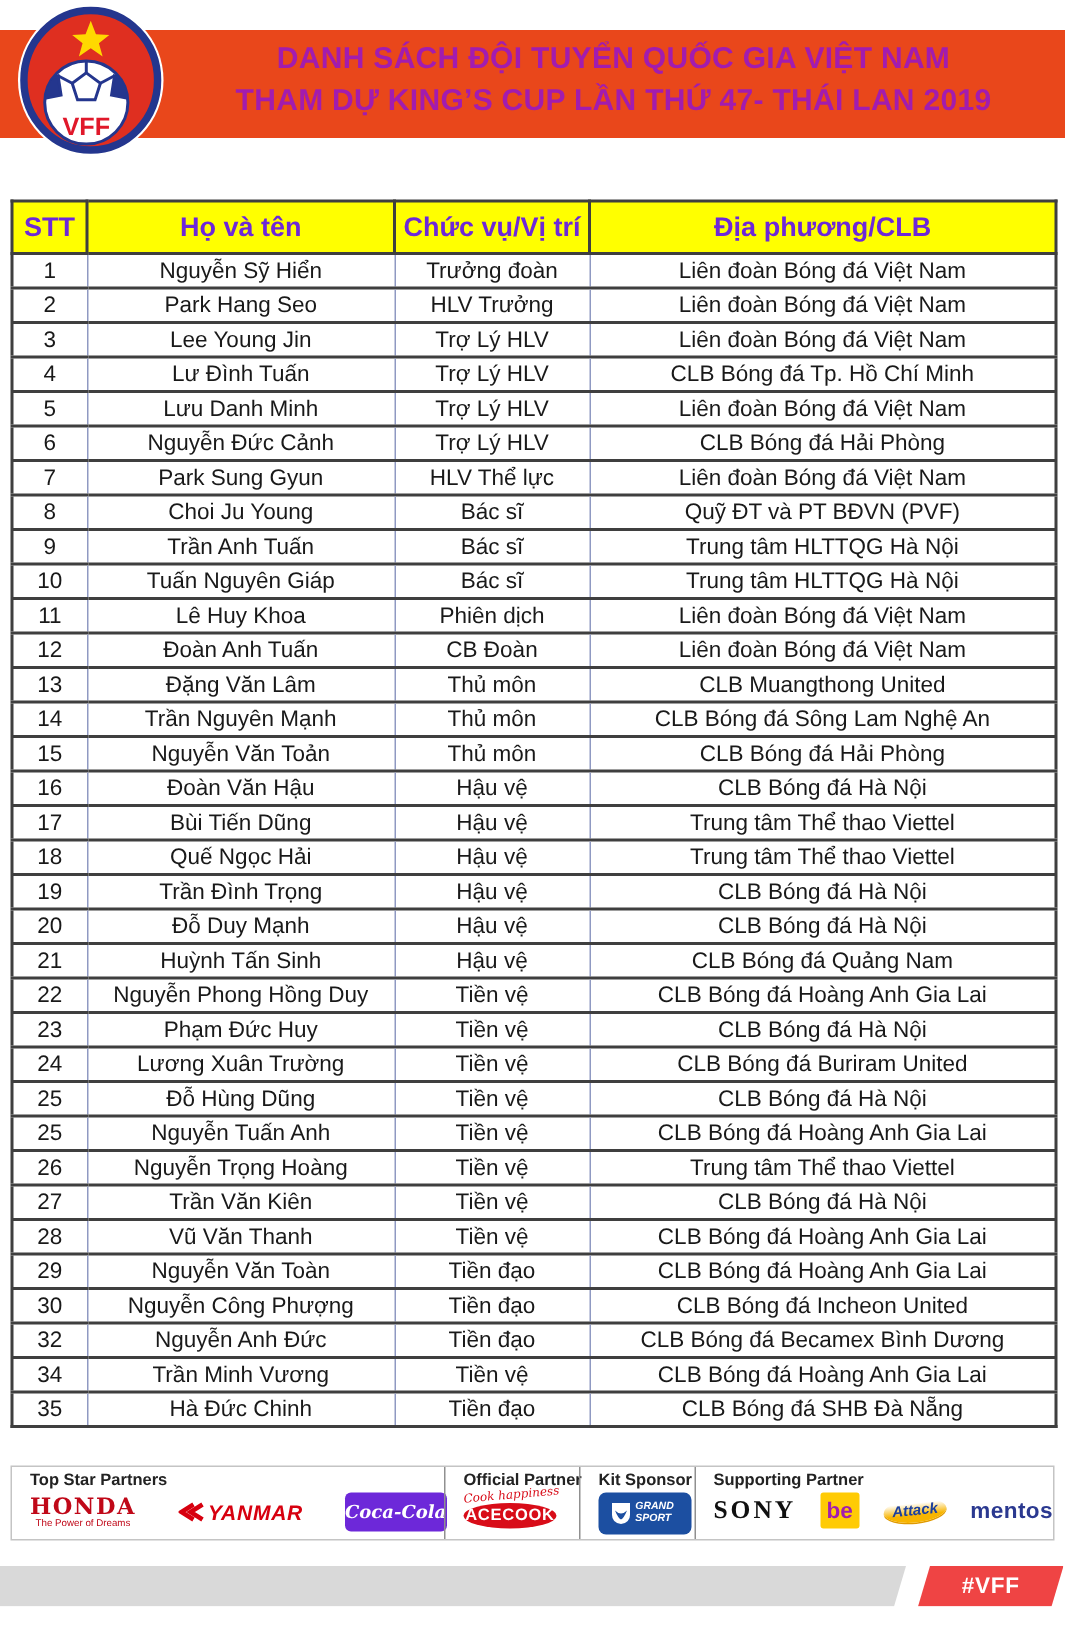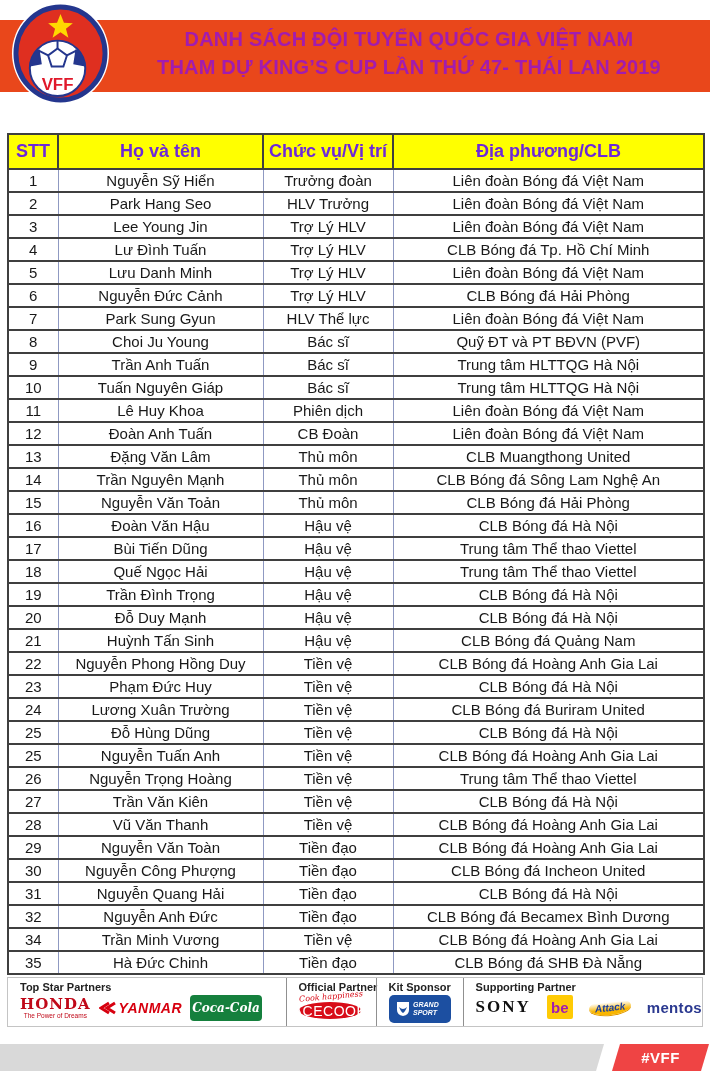--- a/index.html
+++ b/index.html
@@ -21,36 +21,36 @@
         border-top:2px solid #3f3f3f;border-left:1px solid #8f99c2;border-right:1px solid #8f99c2;
         padding:0;line-height:21px;white-space:nowrap;overflow:hidden;}
   col.c-stt{width:50px;} col.c-name{width:205px;} col.c-role{width:130px;} col.c-club{width:311px;}
 
   
   .sponsor-bar{position:absolute;left:7px;top:977px;width:696px;height:50px;background:#fff;
         border:1px solid #c4c4c4;box-sizing:border-box;display:flex;}
   .f-sec{box-sizing:border-box;padding:3px 0 0 12px;}
   .f-sec + .f-sec{border-left:1px solid #909090;}
   .f-label{font-size:11px;font-weight:bold;color:#222;white-space:nowrap;}
-  .f-logos{display:flex;align-items:center;margin-top:2px;gap:8px;}
+  .f-logos{display:flex;align-items:center;margin-top:2px;gap:28px;}
 
   .logo-honda{display:inline-block;text-align:center;line-height:1;}
   .honda-word{display:block;font-family:"DejaVu Serif",serif;font-weight:bold;font-size:15px;
         letter-spacing:1px;color:#C00818;}
   .honda-sub{display:block;font-size:6.5px;color:#C00818;margin-top:1px;}
   .logo-yanmar{display:inline-flex;align-items:center;gap:2px;}
   .yanmar-word{font-weight:bold;font-style:italic;font-size:14px;color:#D7000F;letter-spacing:0.5px;}
-  .logo-coke{width:72px;height:26px;background:#15803d;border-radius:4px;color:#fff;
+  .logo-coke{width:72px;height:26px;background:#6d28d9;border-radius:4px;color:#fff;
         font-family:"DejaVu Serif",serif;font-style:italic;font-weight:bold;font-size:12px;
         display:inline-flex;align-items:center;justify-content:center;white-space:nowrap;}
   .logo-acecook{display:inline-block;text-align:center;line-height:1;margin-top:-2px;}
   .ace-script{display:block;font-size:8px;color:#D80C18;font-style:italic;
         font-family:"DejaVu Serif",serif;transform:rotate(-5deg);}
   .ace-oval{margin-top:1px;background:#D80C18;color:#fff;border-radius:50%;width:62px;height:17px;
-        font-size:14px;font-weight:normal;display:flex;align-items:center;justify-content:center;
+        font-size:11px;font-weight:bold;display:flex;align-items:center;justify-content:center;
         letter-spacing:0.5px;}
   .logo-gs{width:62px;height:28px;background:#1C4FA1;border-radius:5px;display:inline-flex;
         align-items:center;justify-content:center;gap:3px;}
   .gs-word{color:#fff;font-style:italic;font-weight:bold;font-size:7px;line-height:8px;width:30px;}
   .logo-sony{font-family:"Liberation Serif",serif;font-weight:bold;font-size:17px;
         letter-spacing:2px;color:#101010;}
   .logo-be{width:26px;height:24px;background:#FFCB05;color:#a21caf;font-weight:bold;font-size:15px;
         display:inline-flex;align-items:center;justify-content:center;border-radius:2px;}
   .logo-attack{width:42px;height:16px;background:linear-gradient(180deg,#ffffff 20%,#F8B500 70%);
         border-radius:50%;display:inline-flex;align-items:center;justify-content:center;
@@ -299,26 +299,20 @@
           <td>Tiền đạo</td>
           <td>CLB Bóng đá Hoàng Anh Gia Lai</td>
         </tr>
         <tr>
           <td>30</td>
           <td>Nguyễn Công Phượng</td>
           <td>Tiền đạo</td>
           <td>CLB Bóng đá Incheon United</td>
         </tr>
         <tr>
-          <td>31</td>
-          <td>Nguyễn Quang Hải</td>
-          <td>Tiền đạo</td>
-          <td>CLB Bóng đá Hà Nội</td>
-        </tr>
-        <tr>
           <td>32</td>
           <td>Nguyễn Anh Đức</td>
           <td>Tiền đạo</td>
           <td>CLB Bóng đá Becamex Bình Dương</td>
         </tr>
         <tr>
           <td>34</td>
           <td>Trần Minh Vương</td>
           <td>Tiền vệ</td>
           <td>CLB Bóng đá Hoàng Anh Gia Lai</td>

